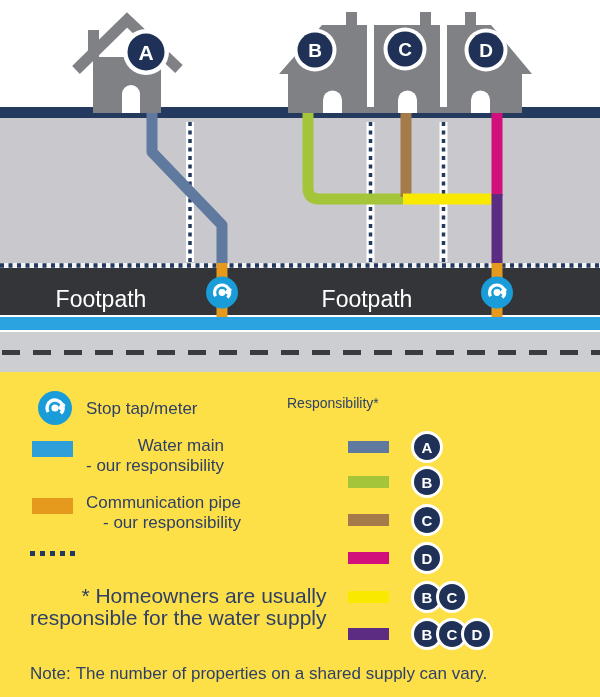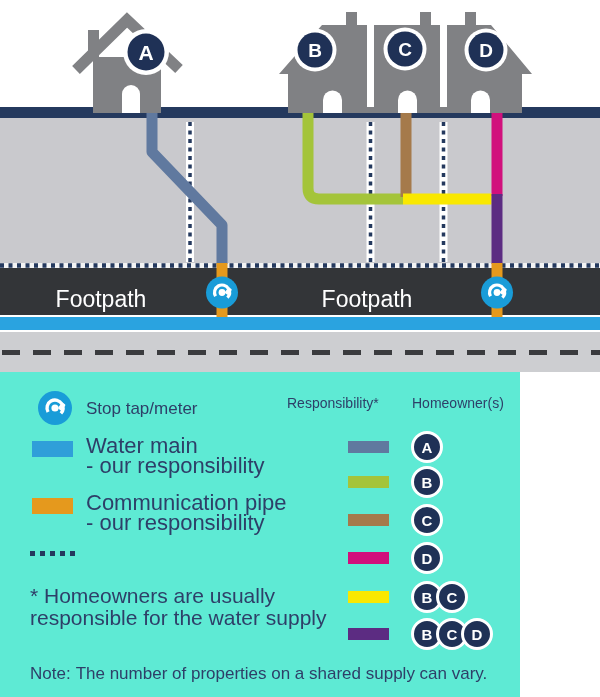--- a/index.html
+++ b/index.html
@@ -1,23 +1,23 @@
 <!DOCTYPE html>
 <html><head>
 <meta charset="utf-8">
 <style>
   html,body{margin:0;padding:0;background:#fff;}
   .stage{position:relative;width:600px;height:697px;overflow:hidden;
          font-family:"Liberation Sans","DejaVu Sans",sans-serif;}
   .stage svg text{font-family:"Liberation Sans","DejaVu Sans",sans-serif;}
   
-  .legend{position:absolute;left:0;top:372px;width:520px;height:325px;background:#5eead4;}
+  .legend{position:absolute;left:0;top:372px;width:600px;height:325px;background:#fde047;text-align:right;}
   .abs{position:absolute;}
   .lg-label{color:#2e3f68;font-size:17px;line-height:20px;}
-  .lg-2line{color:#2e3f68;font-size:22px;line-height:20px;}
+  .lg-2line{color:#2e3f68;font-size:17px;line-height:20px;}
   .swatch{position:absolute;width:41px;height:16px;}
   .pb-dots{position:absolute;left:30px;top:551px;width:49px;height:5px;
            background:repeating-linear-gradient(90deg,#24395e 0 5px,rgba(0,0,0,0) 5px 10px);}
   .footnote{position:absolute;left:30px;top:585px;color:#2e3f68;font-size:21px;line-height:22px;}
   .note{position:absolute;left:30px;top:664px;color:#2e3f68;font-size:17px;}
   .note b{font-weight:normal;}
   .note .note-text{margin-left:5px;}
   .hdr{position:absolute;color:#2e3f68;font-size:14px;}
   
   .resp-row{position:absolute;left:348px;height:32px;display:flex;align-items:center;}
@@ -152,21 +152,20 @@
     <div class="pb-dots" style="top:179px;"></div>
 
     <div class="footnote" style="top:213px;">
       <div>* Homeowners are usually</div>
       <div>responsible for the water supply</div>
     </div>
 
     <div class="note" style="top:292px;"><b>Note:</b><span class="note-text">The number of properties on a shared supply can vary.</span></div>
 
     <div class="hdr" style="left:287px;top:23px;">Responsibility*</div>
-    <div class="hdr" style="left:412px;top:23px;">Homeowner(s)</div>
 
     <div id="resp-rows">
         <div class="resp-row" style="top: 59px;">
           <div class="resp-swatch" style="background: rgb(96, 121, 159);"></div>
           <div class="owners">
             <div class="owner-circle">A</div>
           </div>
         </div>
         <div class="resp-row" style="top: 94px;">
           <div class="resp-swatch" style="background: rgb(164, 196, 58);"></div>

